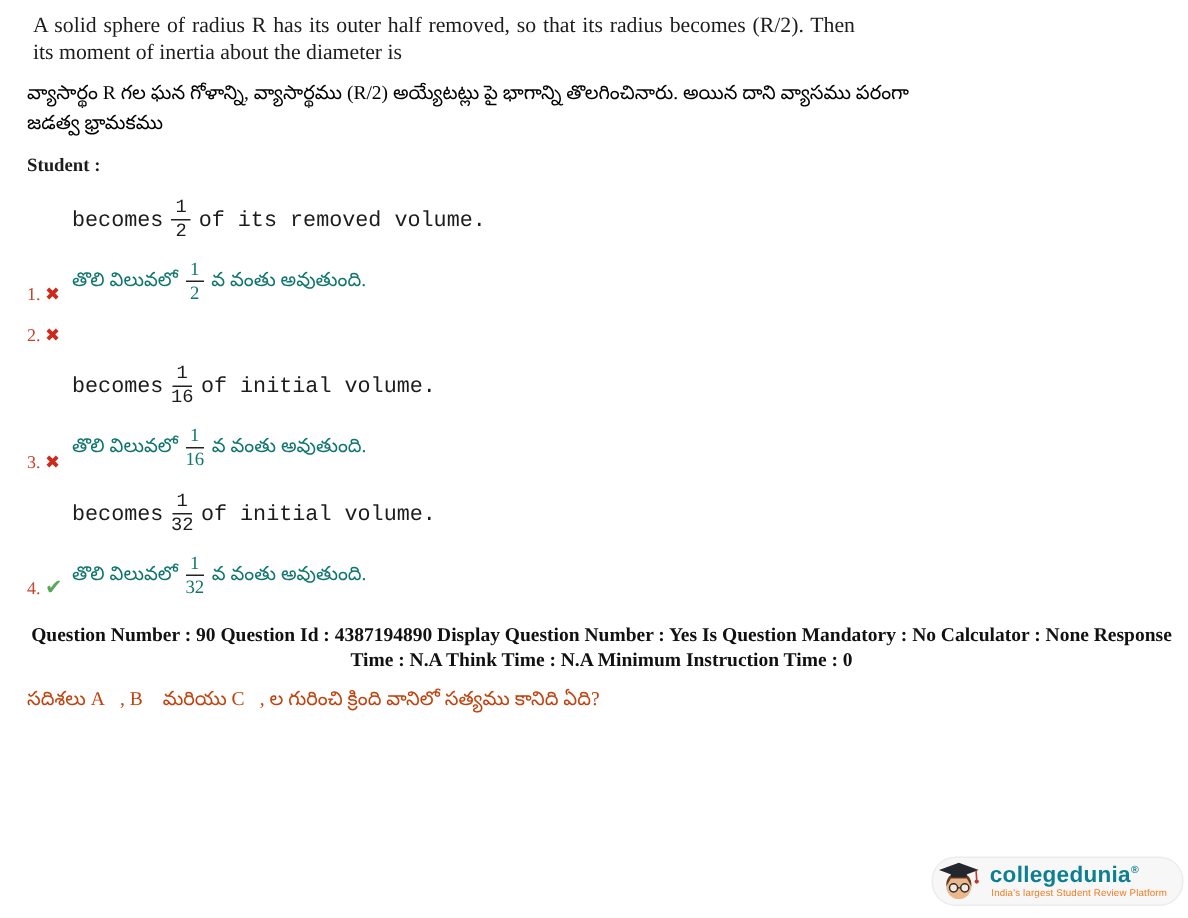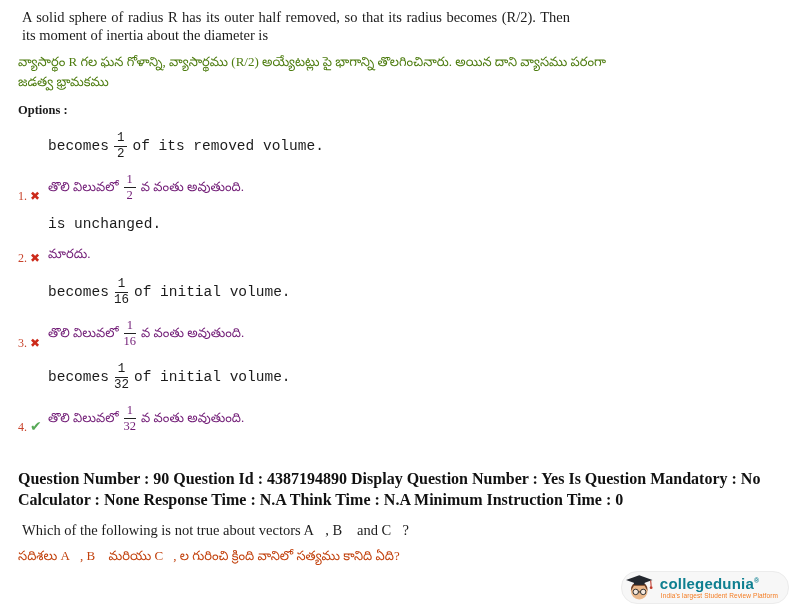--- a/index.html
+++ b/index.html
@@ -18,21 +18,21 @@
     width: 548px;
     font-size: 14.5px;
     line-height: 1.25;
     text-align: justify;
   }
   .q-te {
     margin: 8px 0 0 0;
     width: 600px;
     font-size: 13px;
     line-height: 1.55;
-    color: #4d7c0f;
+    color: #000000;
   }
   .options-label {
     margin: 10px 0 0 0;
     font-size: 12.5px;
     font-weight: bold;
   }
 
   .option {
     display: flex;
     align-items: flex-end;
@@ -52,45 +52,46 @@
   .mark.correct { color: #57a957; font-size: 14px; }
   .option-body { padding-left: 0px; }
   .option-en {
     font-size: 14.5px;
     margin-bottom: 12px;
     white-space: nowrap;
     font-family: Liberation Mono, monospace;
   }
   .option-te {
     font-size: 13px;
-    color: #701a75;
+    color: #0f766e;
     white-space: nowrap;
   }
   .option-en-plain { margin-bottom: 14px; }
 
   .frac {
     display: inline-flex;
     flex-direction: column;
     align-items: center;
     vertical-align: middle;
     line-height: 1.05;
     font-size: 12.5px;
     margin: 0 5px;
     text-align: center;
   }
   .frac .num { border-bottom: 1px solid #222; padding: 0 3px 1px 3px; }
   .frac .den { padding-top: 1px; }
 
   .meta {
-    margin: 36px 0 0 0;
+    margin: 17px 0 0 0;
     width: 766px;
-    font-size: 16px;
+    font-size: 13px;
     font-weight: bold;
     line-height: 1.3;
     color: #111;
+    text-align: center;
   }
 
   .q2-en {
     margin: 11px 0 0 4px;
     font-size: 14.5px;
   }
   .q2-te {
     margin: 9px 0 0 0;
     font-size: 13px;
     color: #c2410c;
@@ -130,21 +131,21 @@
 </style>
 </head>
 <body>
 
 <div class="page">
 
   <p class="q-en">A solid sphere of radius R has its outer half removed, so that its radius becomes (R/2).  Then its moment of inertia about the diameter is</p>
 
   <p class="q-te">వ్యాసార్థం R గల ఘన గోళాన్ని, వ్యాసార్థము (R/2) అయ్యేటట్లు పై భాగాన్ని తొలగించినారు. అయిన దాని వ్యాసము పరంగా జడత్వ భ్రామకము</p>
 
-  <p class="options-label">Options :</p>
+  <p class="options-label">Student :</p>
 
   <div class="option">
     <div class="option-marker">
       <span class="option-number">1.</span>
       <span class="mark incorrect">✖</span>
     </div>
     <div class="option-body">
       <div class="option-en">
         <span>becomes</span><span class="frac">
             <span class="num">1</span>
@@ -158,24 +159,20 @@
           </span><span>వ వంతు అవుతుంది.</span>
       </div>
     </div>
   </div>
 
   <div class="option">
     <div class="option-marker">
       <span class="option-number">2.</span>
       <span class="mark incorrect">✖</span>
     </div>
-    <div class="option-body">
-      <div class="option-en option-en-plain">is unchanged.</div>
-      <div class="option-te">మారదు.</div>
-    </div>
   </div>
 
   <div class="option">
     <div class="option-marker">
       <span class="option-number">3.</span>
       <span class="mark incorrect">✖</span>
     </div>
     <div class="option-body">
       <div class="option-en">
         <span>becomes</span><span class="frac">
@@ -208,21 +205,20 @@
         <span>తొలి విలువలో</span><span class="frac">
             <span class="num">1</span>
             <span class="den">32</span>
           </span><span>వ వంతు అవుతుంది.</span>
       </div>
     </div>
   </div>
 
   <p class="meta">Question Number : 90 Question Id : 4387194890 Display Question Number : Yes Is Question Mandatory : No Calculator : None Response Time : N.A Think Time : N.A Minimum Instruction Time : 0</p>
 
-  <p class="q2-en">Which of the following is not true about vectors A⃗, B⃗ and C⃗?</p>
 
   <p class="q2-te">సదిశలు A⃗, B⃗ మరియు C⃗,  ల గురించి క్రింది వానిలో సత్యము కానిది ఏది?</p>
 
   <div class="logo">
     <svg width="30" height="27" viewBox="0 0 34 30">
       <circle cx="15" cy="19" r="9.5" fill="#eab88b"></circle>
       <path d="M5.5 19 Q5 9 15 9 Q25 9 24.5 19 L21 13 L9 13 Z" fill="#6b3b22"></path>
       <polygon points="15,1 30,6.5 15,12 0,6.5" fill="#23272e"></polygon>
       <rect x="9" y="8" width="12" height="4" fill="#23272e"></rect>
       <line x1="28" y1="7" x2="28.5" y2="14" stroke="#c0392b" stroke-width="1.2"></line>

